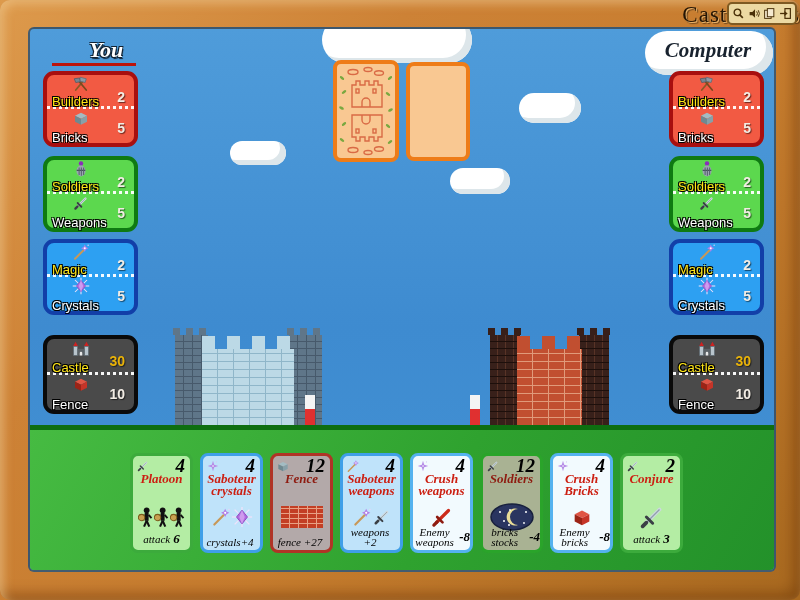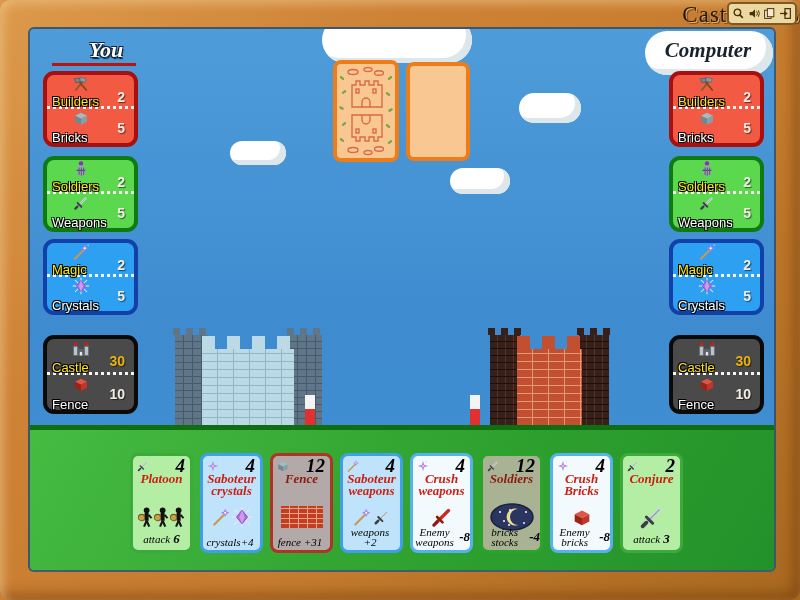--- a/index.html
+++ b/index.html
@@ -547,21 +547,21 @@
           <svg>
             <use href="#sy-brick"></use>
           </svg>
         </span>
       <span class="cc-cost">12</span>
       <div class="cc-title">Fence</div>
       <div class="cc-art">
         <div class="brickwall-art"></div>
       </div>
       <div class="cc-effect">
-        <span class="fx-main">fence +31</span>
+        <span class="fx-main">fence +27</span>
         <span class="fx-val"></span>
       </div>
     </div>
 
     <div class="card cd-blue">
       <span class="cc-icon">
           <svg>
             <use href="#sy-wand"></use>
           </svg>
         </span>

